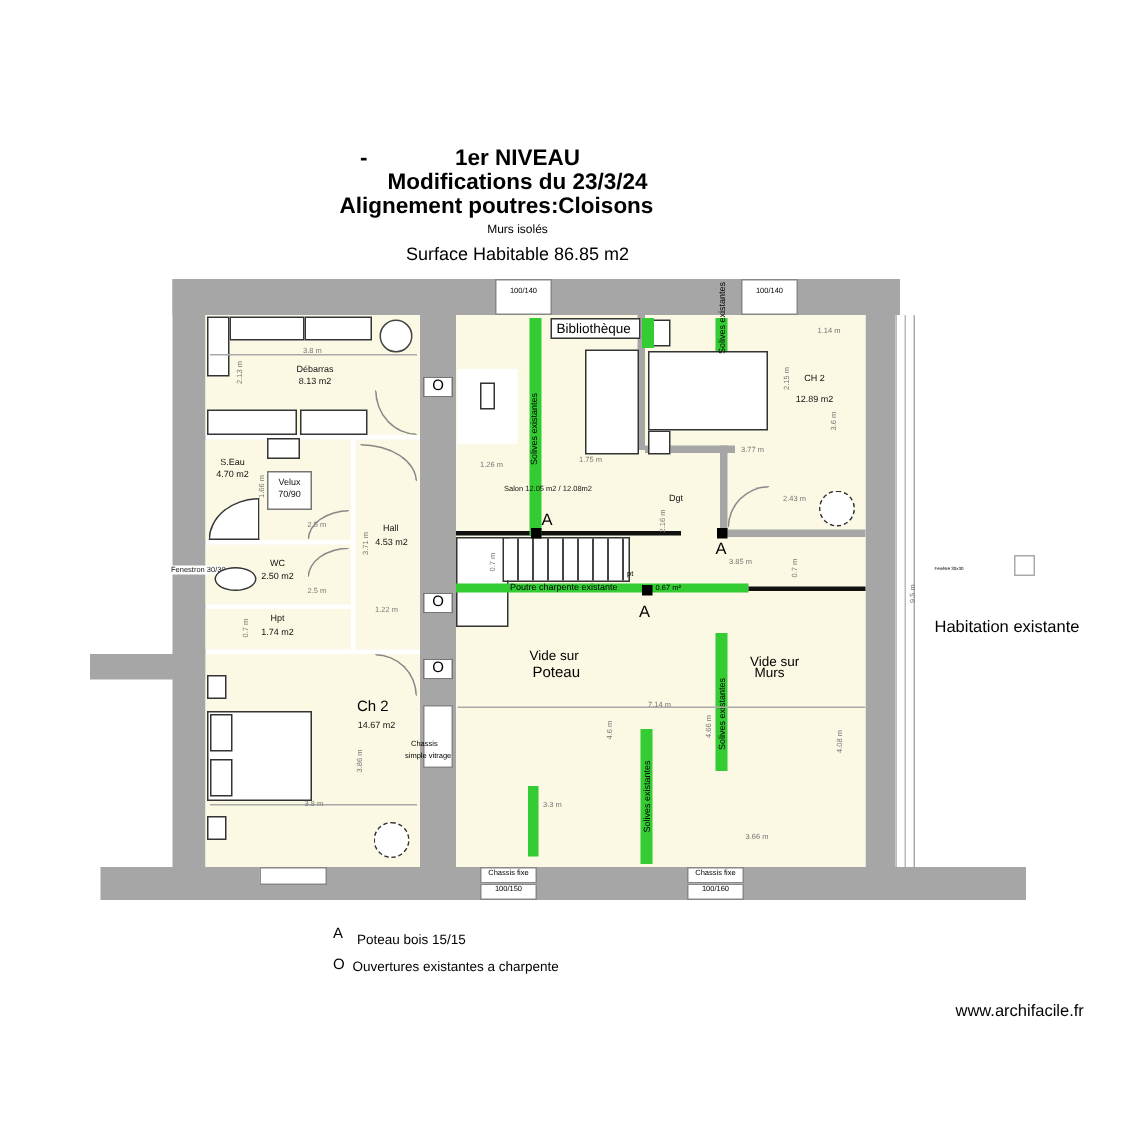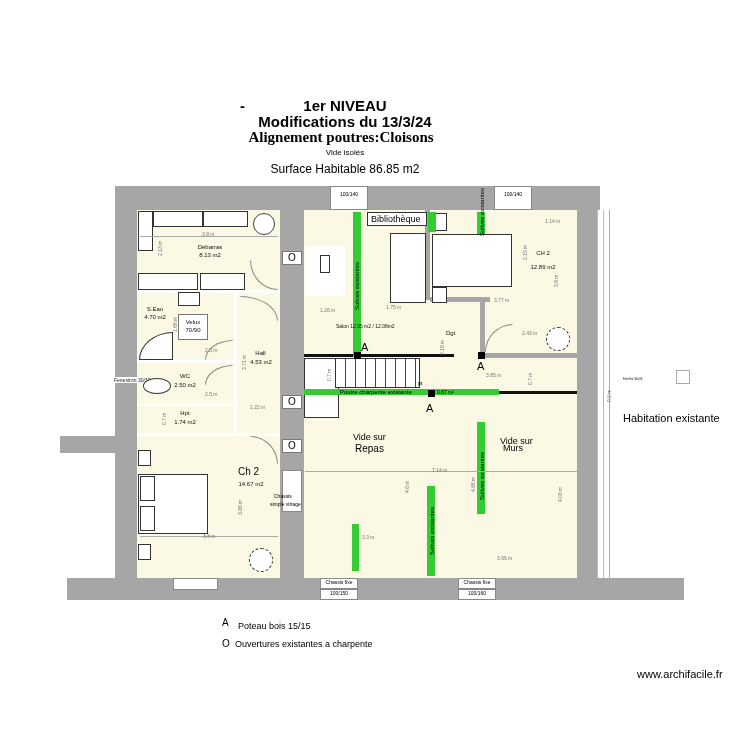--- a/index.html
+++ b/index.html
@@ -22,23 +22,23 @@
   .opening{position:absolute;background:#fff;border:1px solid #777;box-sizing:border-box;font-size:10px;text-align:center;line-height:12px;}
   .furn{position:absolute;background:#fff;border:1px solid #333;box-sizing:border-box;}
   .door{position:absolute;border:1px solid #888;border-color:#888 transparent transparent #888;border-radius:100% 0 0 0;box-sizing:border-box;}
   .legend{font-size:9px;}
 </style>
 </head>
 <body>
 
 <div class="txt title" style="left:240px;top:97px;width:20px;text-align:left;">-</div>
 <div class="txt title" style="left:230px;top:97px;width:230px;">1er NIVEAU</div>
-<div class="txt title" style="left:230px;top:113px;width:230px;">Modifications du 13/3/24</div>
-<div class="txt title" style="left:226px;top:129px;width:230px;font-family:Liberation Serif, serif;">Alignement poutres:Cloisons</div>
-<div class="txt" style="left:230px;top:148px;width:230px;text-align:center;font-size:8px;">Vide isolés</div>
+<div class="txt title" style="left:230px;top:113px;width:230px;">Modifications du 23/3/24</div>
+<div class="txt title" style="left:216px;top:129px;width:230px;">Alignement poutres:Cloisons</div>
+<div class="txt" style="left:230px;top:148px;width:230px;text-align:center;font-size:8px;">Murs isolés</div>
 <div class="txt" style="left:230px;top:162px;width:230px;text-align:center;font-size:12px;">Surface Habitable 86.85 m2</div>
 
 <div class="wall" style="left:115px;top:186px;width:485px;height:24px;"></div>
 <div class="wall" style="left:115px;top:186px;width:22px;height:394px;"></div>
 <div class="wall" style="left:60px;top:436px;width:77px;height:17px;"></div>
 <div class="wall" style="left:577px;top:186px;width:22px;height:394px;"></div>
 <div class="wall" style="left:67px;top:578px;width:617px;height:22px;"></div>
 <div class="wall" style="left:280px;top:210px;width:24px;height:370px;"></div>
 <div class="wall" style="left:597px;top:210px;width:5px;height:368px;background:#fff;border-left:1px solid #bbb;border-right:1px solid #bbb;"></div>
 
@@ -146,21 +146,21 @@
 <div class="txt rlabel" style="left:170px;top:381px;width:30px;">2.50 m2</div>
 <div class="txt rlabel" style="left:170px;top:409px;width:30px;">Hpt</div>
 <div class="txt rlabel" style="left:170px;top:418px;width:30px;">1.74 m2</div>
 <div class="txt" style="left:238px;top:466px;font-size:10px;">Ch 2</div>
 <div class="txt rlabel" style="left:236px;top:480px;width:30px;">14.67 m2</div>
 <div class="txt rlabel" style="left:336px;top:322px;font-size:5px;">Salon 12.05 m2 / 12.08m2</div>
 <div class="txt rlabel" style="left:446px;top:329px;">Dgt</div>
 <div class="txt rlabel" style="left:528px;top:249px;width:30px;">CH 2</div>
 <div class="txt rlabel" style="left:528px;top:263px;width:30px;">12.89 m2</div>
 <div class="txt" style="left:353px;top:432px;font-size:9px;">Vide sur</div>
-<div class="txt" style="left:355px;top:443px;font-size:10px;">Repas</div>
+<div class="txt" style="left:355px;top:443px;font-size:10px;">Poteau</div>
 <div class="txt" style="left:500px;top:436px;font-size:9px;">Vide sur</div>
 <div class="txt" style="left:503px;top:443px;font-size:9px;">Murs</div>
 <div class="txt" style="left:623px;top:412px;font-size:11px;">Habitation existante</div>
 <div class="txt" style="left:623px;top:377px;font-size:3px;">Fenêtre 30x30</div>
 <div class="abs" style="left:676px;top:370px;width:12px;height:12px;border:1px solid #aaa;"></div>
 
 <div class="dim" style="left:140px;top:236px;width:138px;border-top-width:1px;"></div>
 <div class="dimtxt" style="left:202px;top:231px;">3.8 m</div>
 <div class="dimtxt vtxt" style="left:157px;top:256px;">2.13 m</div>
 <div class="dimtxt" style="left:205px;top:347px;">2.5 m</div>

